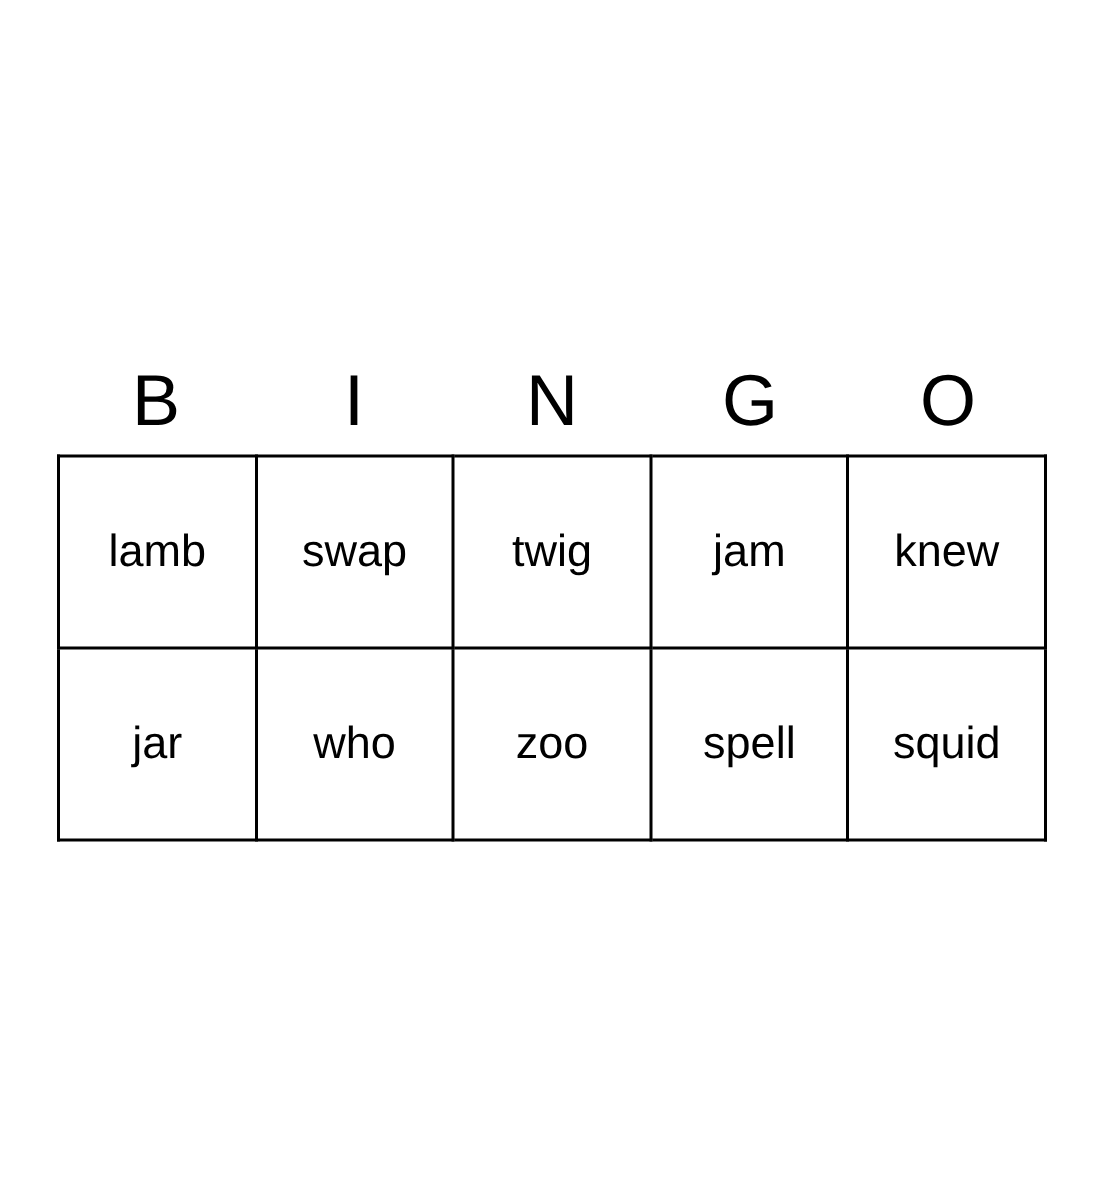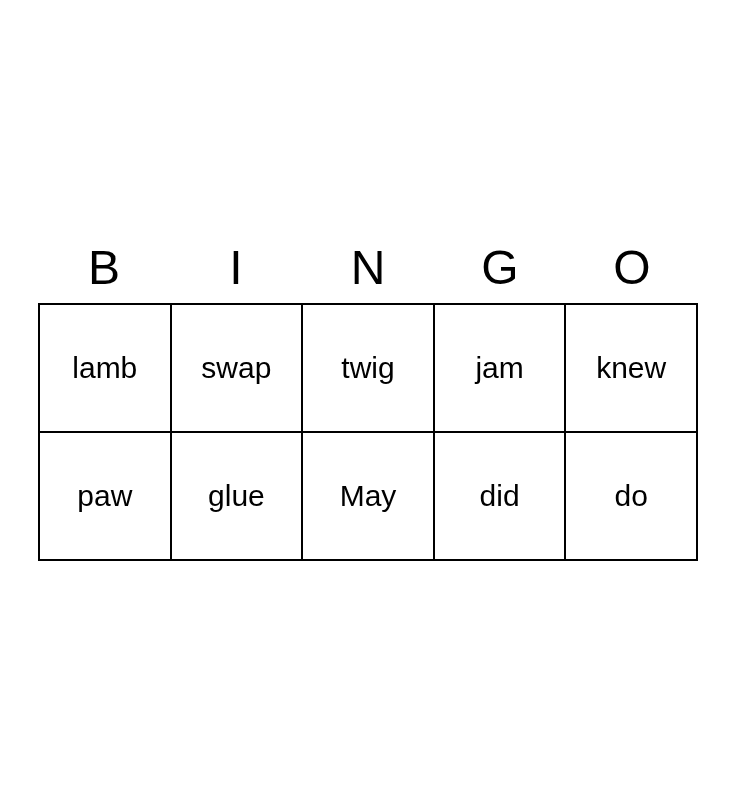--- a/index.html
+++ b/index.html
@@ -73,21 +73,21 @@
   <table class="bingo-grid">
     <tbody id="grid-body">
     <tr>
           <td>lamb</td>
           <td>swap</td>
           <td>twig</td>
           <td>jam</td>
           <td>knew</td>
         </tr>
         <tr>
-          <td>paw</td>
-          <td>glue</td>
-          <td>May</td>
-          <td>did</td>
-          <td>do</td>
+          <td>jar</td>
+          <td>who</td>
+          <td>zoo</td>
+          <td>spell</td>
+          <td>squid</td>
         </tr>
       </tbody>
   </table>
 </div>
 
 </body></html>

